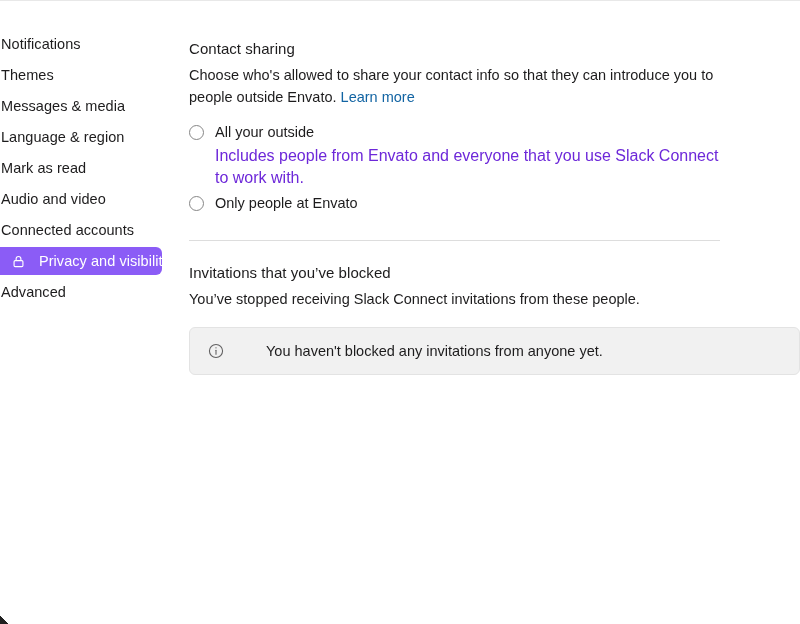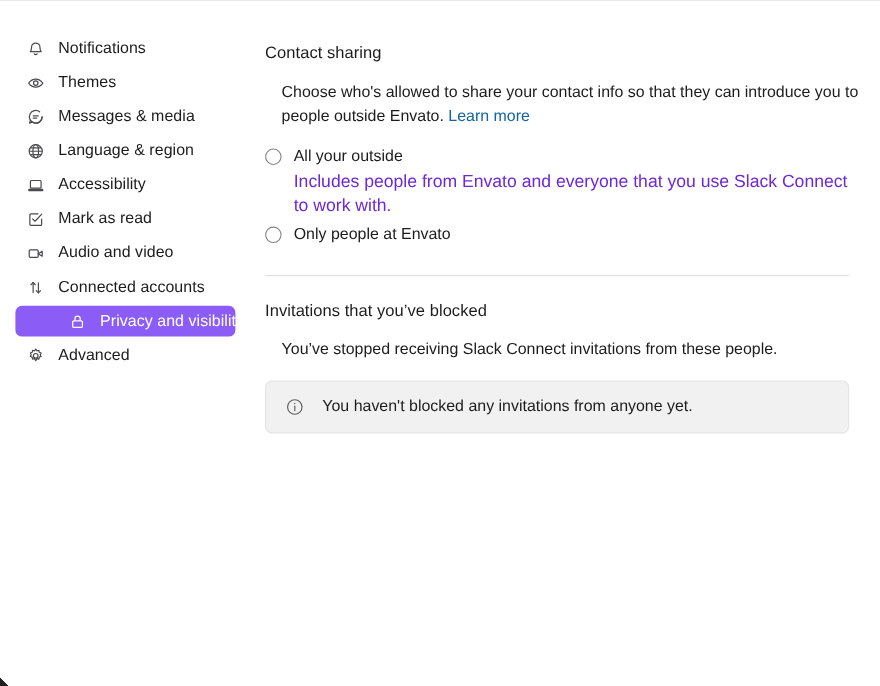--- a/index.html
+++ b/index.html
@@ -89,21 +89,21 @@
     font-weight: normal;
     line-height: 19px;
     color: #1d1c1d;
     margin: 0 0 6px 0;
     letter-spacing: 0.05px;
   }
   .section-desc {
     font-size: 14.5px;
     line-height: 22px;
     color: #1d1c1d;
-    margin: 15px;
+    margin: 0;
     max-width: 531px;
   }
   .link {
     color: #1264a3;
     text-decoration: none;
     cursor: pointer;
   }
 
   .radio-group { margin-top: 14px; }
   .radio-row {
@@ -154,29 +154,30 @@
     height: 1px;
     background: #dddddd;
     margin: 26px 0 0 0;
     width: 531px;
   }
 
   .block-section { margin-top: 22px; }
 
   .infobox {
     margin-top: 17px;
-    width: 531px;
+    width: 611px;
     box-sizing: border-box;
     background: #f1f1f1;
     border: 1px solid #e3e3e3;
     border-radius: 6px;
     min-height: 48px;
     display: flex;
     align-items: center;
     padding: 0 0 0 17px;
+    gap: 25px;
   }
   .info-icon {
     width: 18px; height: 18px;
     flex: 0 0 18px;
     margin-right: 16px;
     color: #616061;
     display: flex;
     align-items: center;
     justify-content: center;
   }
@@ -244,29 +245,20 @@
           <circle cx="10" cy="10" r="7"></circle>
           <ellipse cx="10" cy="10" rx="3" ry="7"></ellipse>
           <line x1="3" y1="10" x2="17" y2="10"></line>
           <line x1="4.3" y1="6.3" x2="15.7" y2="6.3"></line>
           <line x1="4.3" y1="13.7" x2="15.7" y2="13.7"></line>
         </svg>
       </span>
       <span class="nav-label">Language &amp; region</span>
     </div>
 
-    <div class="nav-item">
-      <span class="nav-icon">
-        <svg width="17" height="17" viewBox="0 0 20 20" fill="none" stroke="currentColor" stroke-width="1.3" stroke-linejoin="round">
-          <rect x="4.3" y="4.8" width="11.4" height="8.2" rx="1"></rect>
-          <path d="M2.6 14.4h14.8v1.2H2.6z"></path>
-        </svg>
-      </span>
-      <span class="nav-label">Accessibility</span>
-    </div>
 
     <div class="nav-item">
       <span class="nav-icon">
         <svg width="17" height="17" viewBox="0 0 20 20" fill="none" stroke="currentColor" stroke-width="1.3" stroke-linecap="round" stroke-linejoin="round">
           <path d="M16.3 9.6V15a1.4 1.4 0 0 1-1.4 1.4H5.1A1.4 1.4 0 0 1 3.7 15V5.4A1.4 1.4 0 0 1 5.1 4h7.3"></path>
           <path d="M6.6 9.4l2.6 2.5 7.2-7.6"></path>
         </svg>
       </span>
       <span class="nav-label">Mark as read</span>
     </div>

